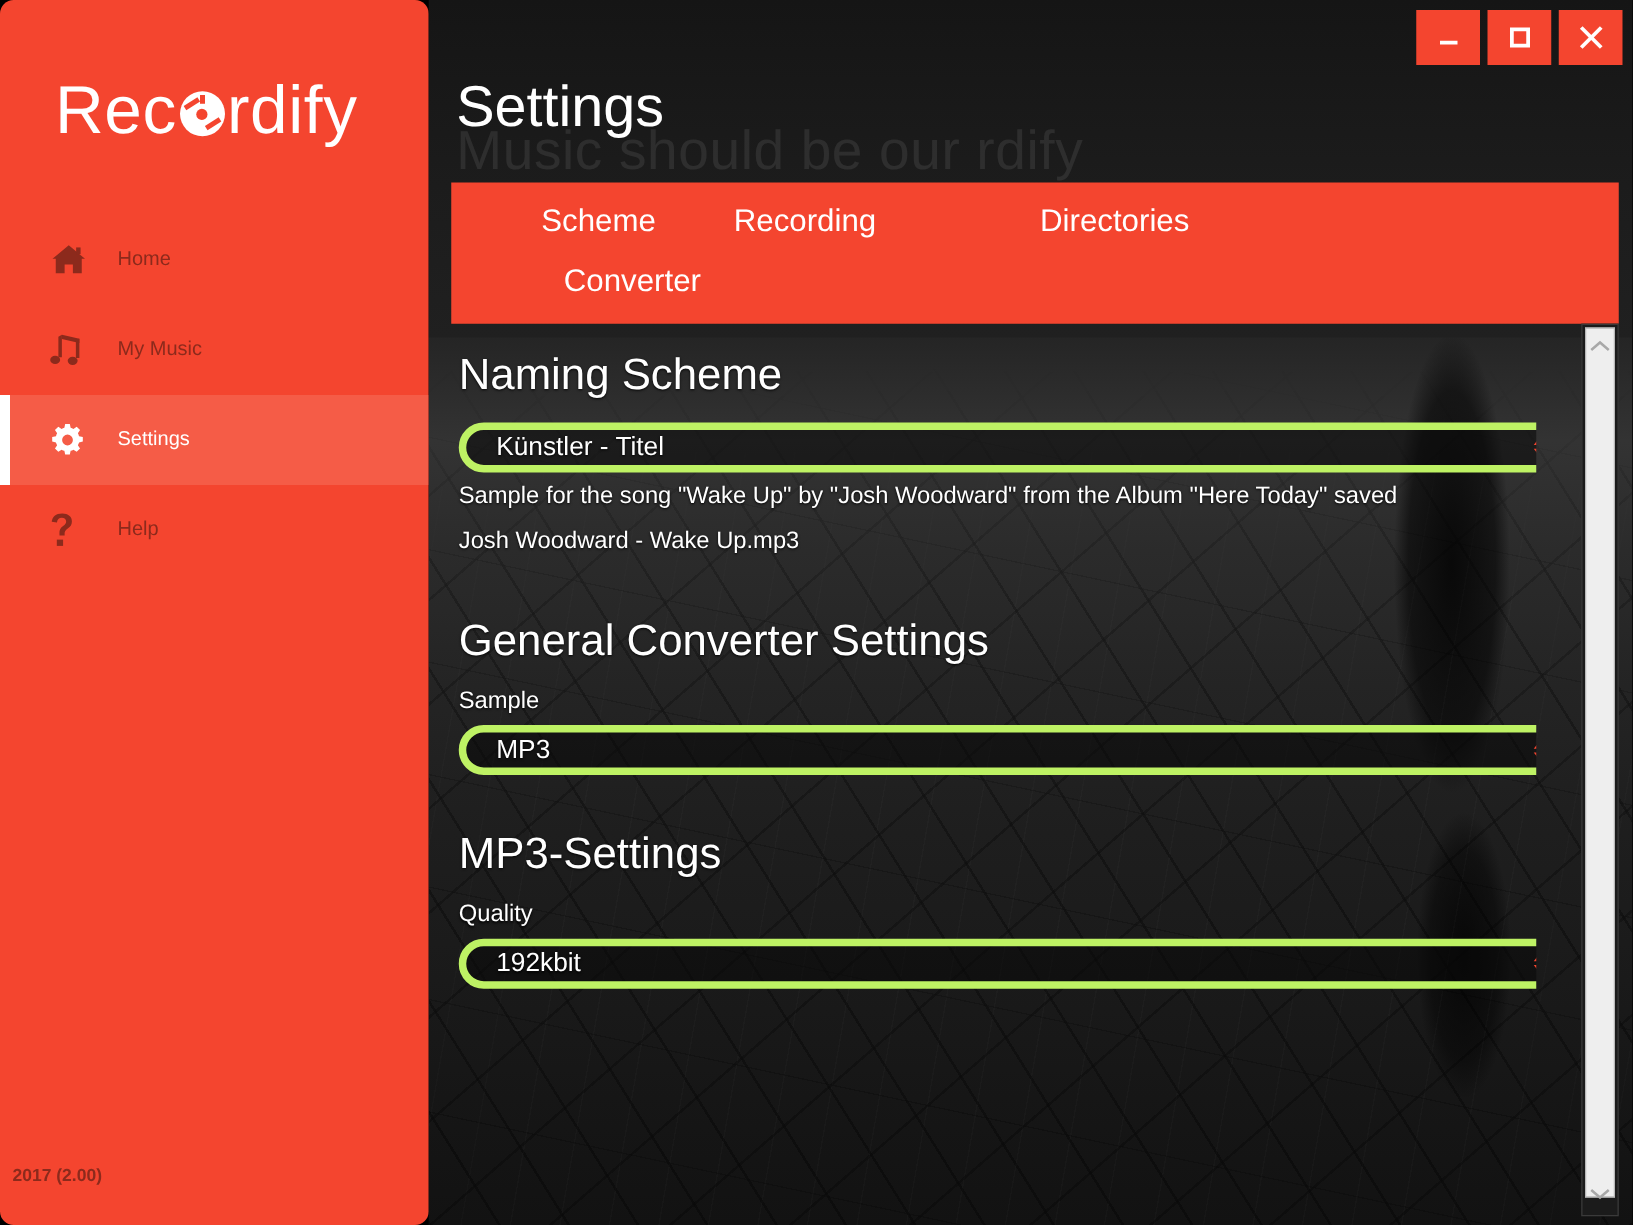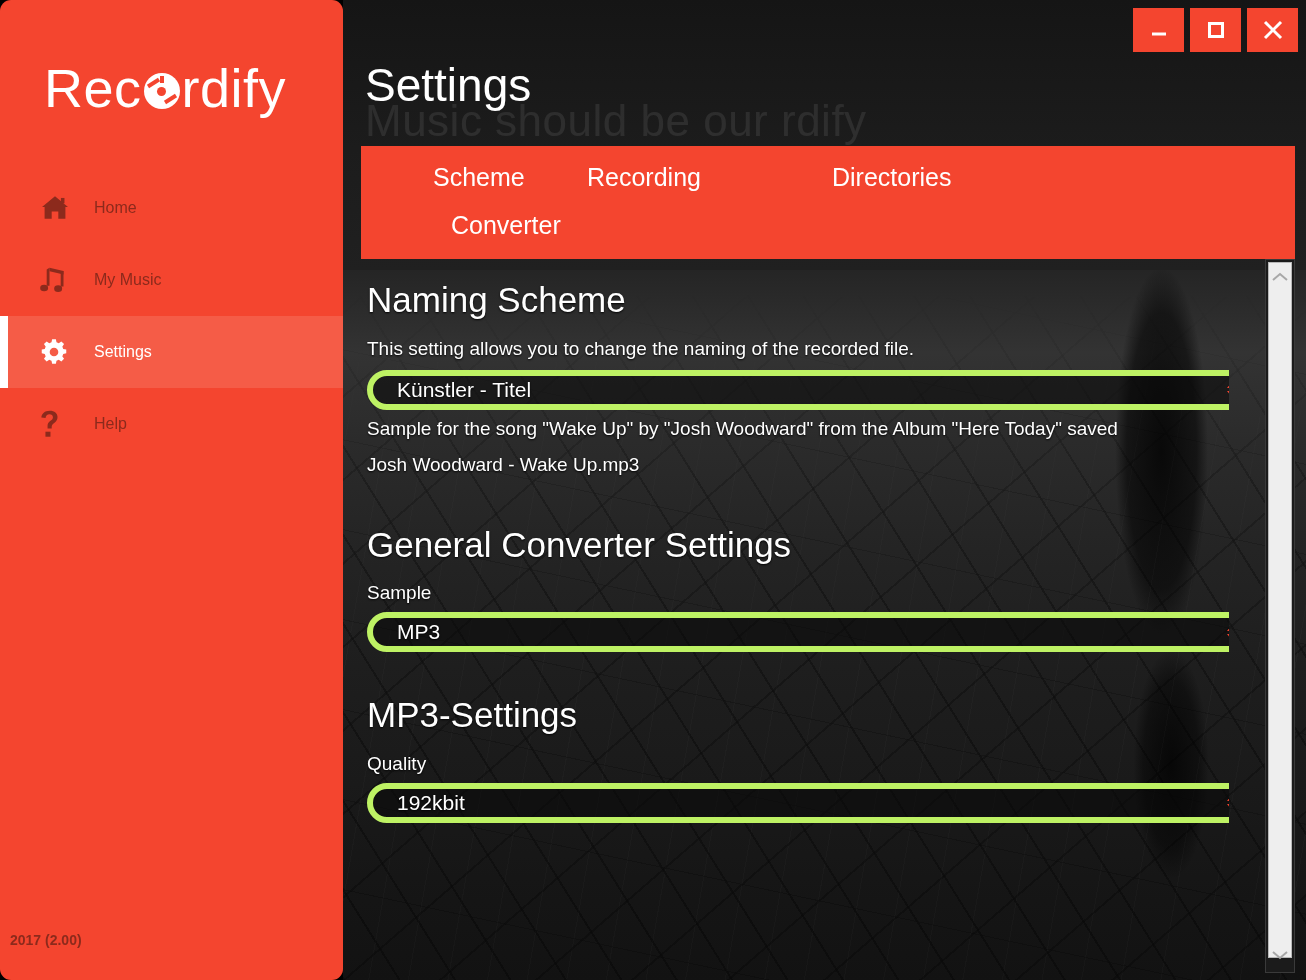--- a/index.html
+++ b/index.html
@@ -454,21 +454,20 @@
       <div class="tab tab-2">Recording</div>
       <div class="tab tab-1">Directories</div>
       <div class="tab tab-3">Converter</div>
     </div>
 
     <div id="content-wrap">
 
       <div id="content">
 
         <h2 class="section">Naming Scheme</h2>
-        <div class="desc">This setting allows you to change the naming of the recorded file.</div>
 
         <div class="combo">
           <span class="val">Künstler - Titel</span>
           <span class="spinner">
             <span class="up"></span>
               <span class="down"></span>
           </span>
         </div>
 
         <div class="sample-line">Sample for the song "Wake Up" by "Josh Woodward" from the Album "Here Today" saved</div>

